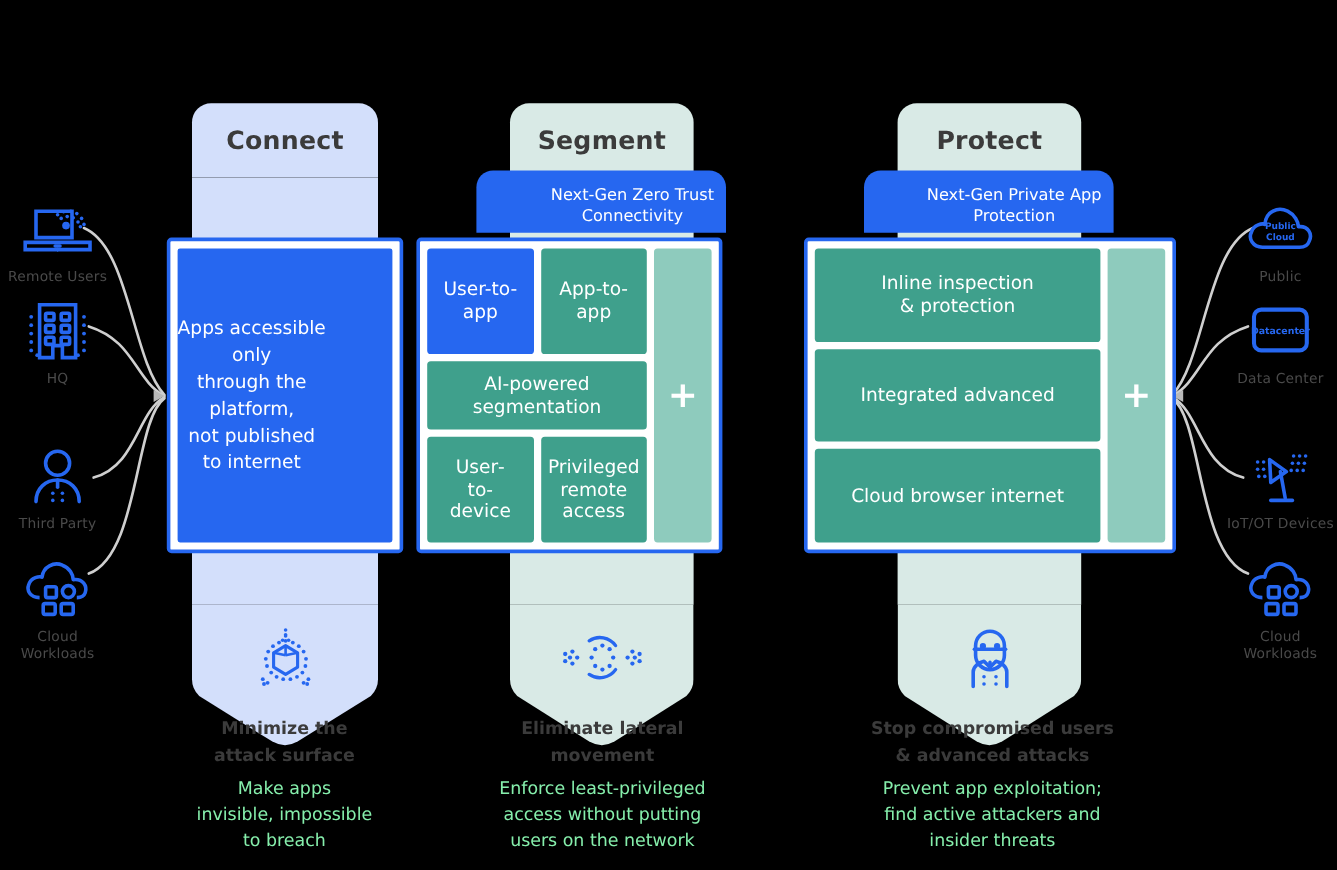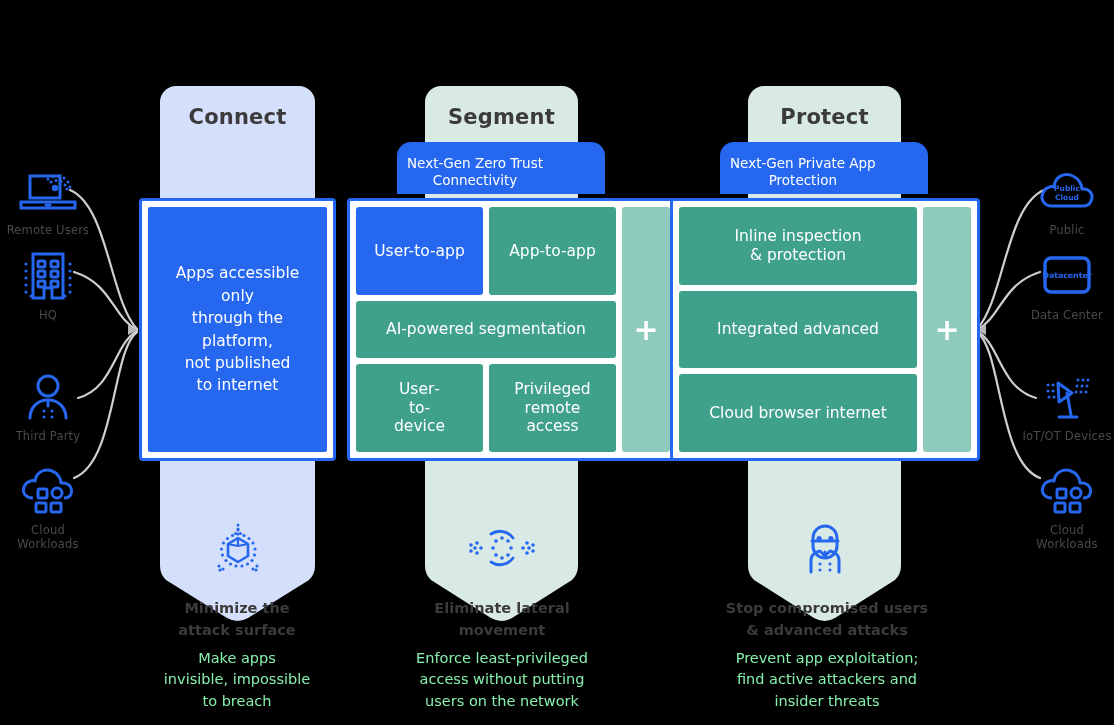--- a/index.html
+++ b/index.html
@@ -53,21 +53,21 @@
   .chev-icon {
     position: absolute; left: 0; right: 0; top: 18px;
     display: flex; justify-content: center;
   }
 
   
   .banner {
     position: absolute; left: 50%; transform: translateX(-50%);
     background: #2667f0; color: #ffffff;
     border-radius: 14px 14px 0 0;
-    display: flex; align-items: center; justify-content: flex-start; text-align: center;
+    display: flex; align-items: center; justify-content: flex-end; text-align: center;
     font-size: 13.5px; line-height: 1.28; font-weight: 500;
     padding: 18px 10px 10px;
   }
 
   
   .card {
     position: absolute;
     background: #ffffff;
     border: 3px solid #2667f0;
     border-radius: 4px;
@@ -87,21 +87,21 @@
     display: flex; align-items: center; justify-content: center;
     color: #ffffff; font-size: 30px; font-weight: bold; line-height: 1;
   }
 
   
   .grid-left { display: flex; flex-direction: column; gap: 6px; flex: 1; }
   .row { display: flex; gap: 6px; }
 
   
   .connect-tile {
-    flex: 1; display: flex; align-items: center; justify-content: center;
+    flex: 1; display: flex; align-items: center; 
     background: #2667f0; color: #fff; text-align: center;
     font-size: 15.5px; line-height: 1.45; border-radius: 2px;
   }
 
   
   .caption { position: absolute; text-align: center; }
   .cap-bold {
     font-size: 14.5px; font-weight: bold; color: #3b3b3b; line-height: 1.5;
   }
   .cap-sub {
@@ -387,21 +387,21 @@
           </g>
         </svg>
       </div>
     </div>
   </div>
 
   <div class="banner" style="left:501px; top:142px; width:208px; height:52px;">
     <span>Next‑Gen Zero Trust<br>Connectivity</span>
   </div>
 
-  <div class="card" style="left:347px; top:198px; width:332px; height:263px;">
+  <div class="card" style="left:347px; top:198px; width:255px; height:263px;">
     <div class="grid-left">
       <div class="row" style="height:88px;">
         <div class="tile blue" style="flex:1;">
           <span>User-to-app</span>
         </div>
         <div class="tile teal" style="flex:1;">
           <span>App-to-app</span>
         </div>
       </div>
       <div class="row" style="height:57px;">

